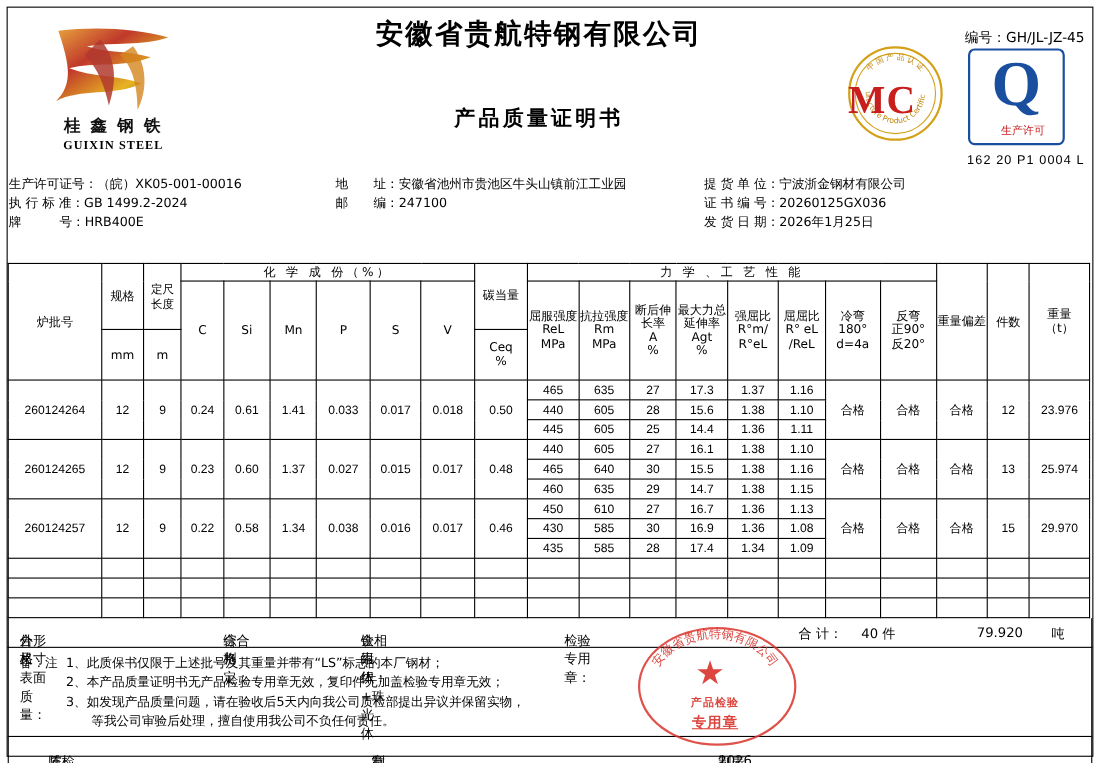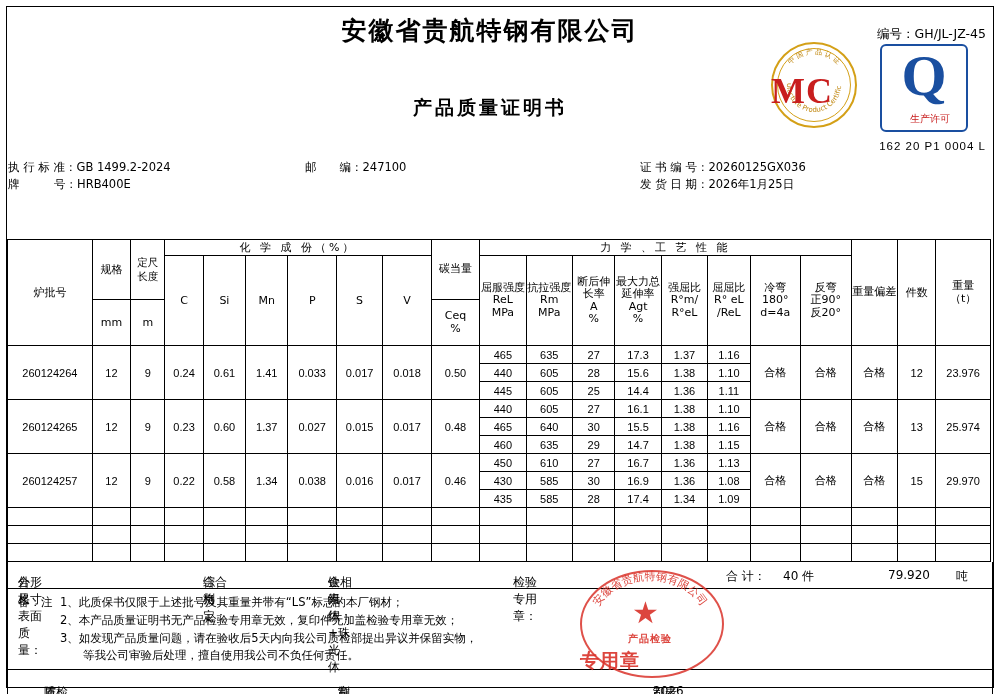--- a/index.html
+++ b/index.html
@@ -66,31 +66,52 @@
      font-family:"DejaVu Sans",sans-serif;line-height:1.55;}
   .sigrow{position:absolute;left:7px;width:984px;height:28px;border:1px solid #000;border-top:none;font-size:12px;font-family:"DejaVu Sans",sans-serif;}
   .sigrow span{position:absolute;top:7px;}
 
   
   .oval-stamp{position:absolute;left:580px;top:570px;width:140px;height:104px;pointer-events:none;}
   .oval-stamp .ov{position:absolute;left:0;top:0;width:140px;height:104px;border:2.5px solid #d9322a;border-radius:50%;opacity:.85;}
   .oval-stamp .star{position:absolute;left:52px;top:28px;font-size:30px;color:#d9322a;line-height:1;opacity:.9;}
   .oval-stamp .l1{position:absolute;left:0;top:62px;width:140px;text-align:center;font-size:10px;color:#d9322a;
      font-family:"DejaVu Sans",sans-serif;font-weight:bold;letter-spacing:1px;opacity:.9;}
-  .oval-stamp .l2{position:absolute;left:0;top:78px;width:140px;text-align:left;font-size:19px;color:#d9322a;
-     font-family:"DejaVu Sans",sans-serif;font-weight:bold;letter-spacing:1px;opacity:.9;}
+  .oval-stamp .l2{position:absolute;left:0;top:78px;width:140px;text-align:center;font-size:13px;color:#d9322a;
+     font-family:"DejaVu Sans",sans-serif;font-weight:bold;letter-spacing:1px;opacity:.9;text-decoration:underline;}
   .oval-stamp .arc{position:absolute;left:0;top:0;width:140px;height:104px;}
   .oval-stamp .arc text{font-size:11px;fill:#d9322a;font-family:"DejaVu Sans",sans-serif;opacity:.9;}
 </style>
 </head>
 <body>
 
 <div class="page">
   <div class="frame"></div>
 
+  <div class="logo">
+    <div class="logo-mark">
+      <svg width="140" height="82" viewBox="0 0 140 82">
+        <defs>
+          <linearGradient id="g1" x1="0" y1="0" x2="1" y2="1">
+            <stop offset="0%" stop-color="#e8a33d"></stop>
+            <stop offset="35%" stop-color="#c0392b"></stop>
+            <stop offset="70%" stop-color="#e6b422"></stop>
+            <stop offset="100%" stop-color="#8d5524"></stop>
+          </linearGradient>
+        </defs>
+        <path d="M20 6 C55 2, 90 4, 120 12 C96 20, 70 16, 46 20 C62 26, 84 24, 104 30
+                 C80 40, 52 34, 30 40 C50 48, 74 46, 96 54 C70 66, 40 58, 18 70
+                 C34 54, 30 36, 20 6 Z" fill="url(#g1)"></path>
+        <path d="M58 14 C72 30, 74 50, 66 74 C62 56, 56 40, 44 28 Z" fill="#b03a2e" opacity=".85"></path>
+        <path d="M88 20 C100 36, 102 58, 92 78 C92 58, 88 38, 76 28 Z" fill="#d4861f" opacity=".8"></path>
+      </svg>
+    </div>
+    <div class="logo-cn">桂 鑫 钢 铁</div>
+    <div class="logo-en">GUIXIN  STEEL</div>
+  </div>
 
   <div class="title">安徽省贵航特钢有限公司</div>
   <div class="subtitle">产品质量证明书</div>
   <div class="docno">编号：GH/JL-JZ-45</div>
   <div class="certcode">162 20 P1 0004 L</div>
 
   <div class="mc-stamp">
     <div class="mc-ring"></div>
     <div class="mc-inner"></div>
     <svg class="mc-arc" viewBox="0 0 86 86">
@@ -103,20 +124,25 @@
     </svg>
     <div class="mc-text">MC</div>
   </div>
 
   <div class="q-stamp">
     <div class="q-letter">Q</div>
     <div class="q-sub">生产许可</div>
   </div>
 
   <div class="info">
+    <div class="info-row">
+      <span class="c1"><span>生产许可证号：</span><span>（皖）XK05-001-00016</span></span>
+      <span class="c2"><span>地　　址：</span><span>安徽省池州市贵池区牛头山镇前江工业园</span></span>
+      <span class="c3"><span>提 货 单 位：</span><span>宁波浙金钢材有限公司</span></span>
+    </div>
     <div class="info-row">
       <span class="c1"><span>执 行 标 准：</span><span>GB 1499.2-2024</span></span>
       <span class="c2"><span>邮　　编：</span><span>247100</span></span>
       <span class="c3"><span>证 书 编 号：</span><span>20260125GX036</span></span>
     </div>
     <div class="info-row">
       <span class="c1"><span>牌　　　号：</span><span>HRB400E</span></span>
       <span class="c3"><span>发 货 日 期：</span><span>2026年1月25日</span></span>
     </div>
   </div>

